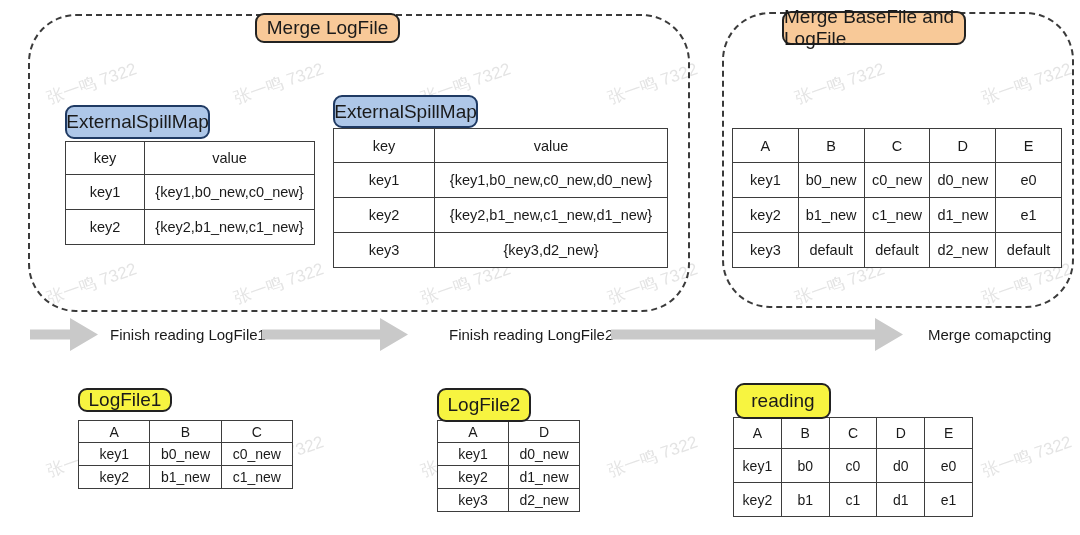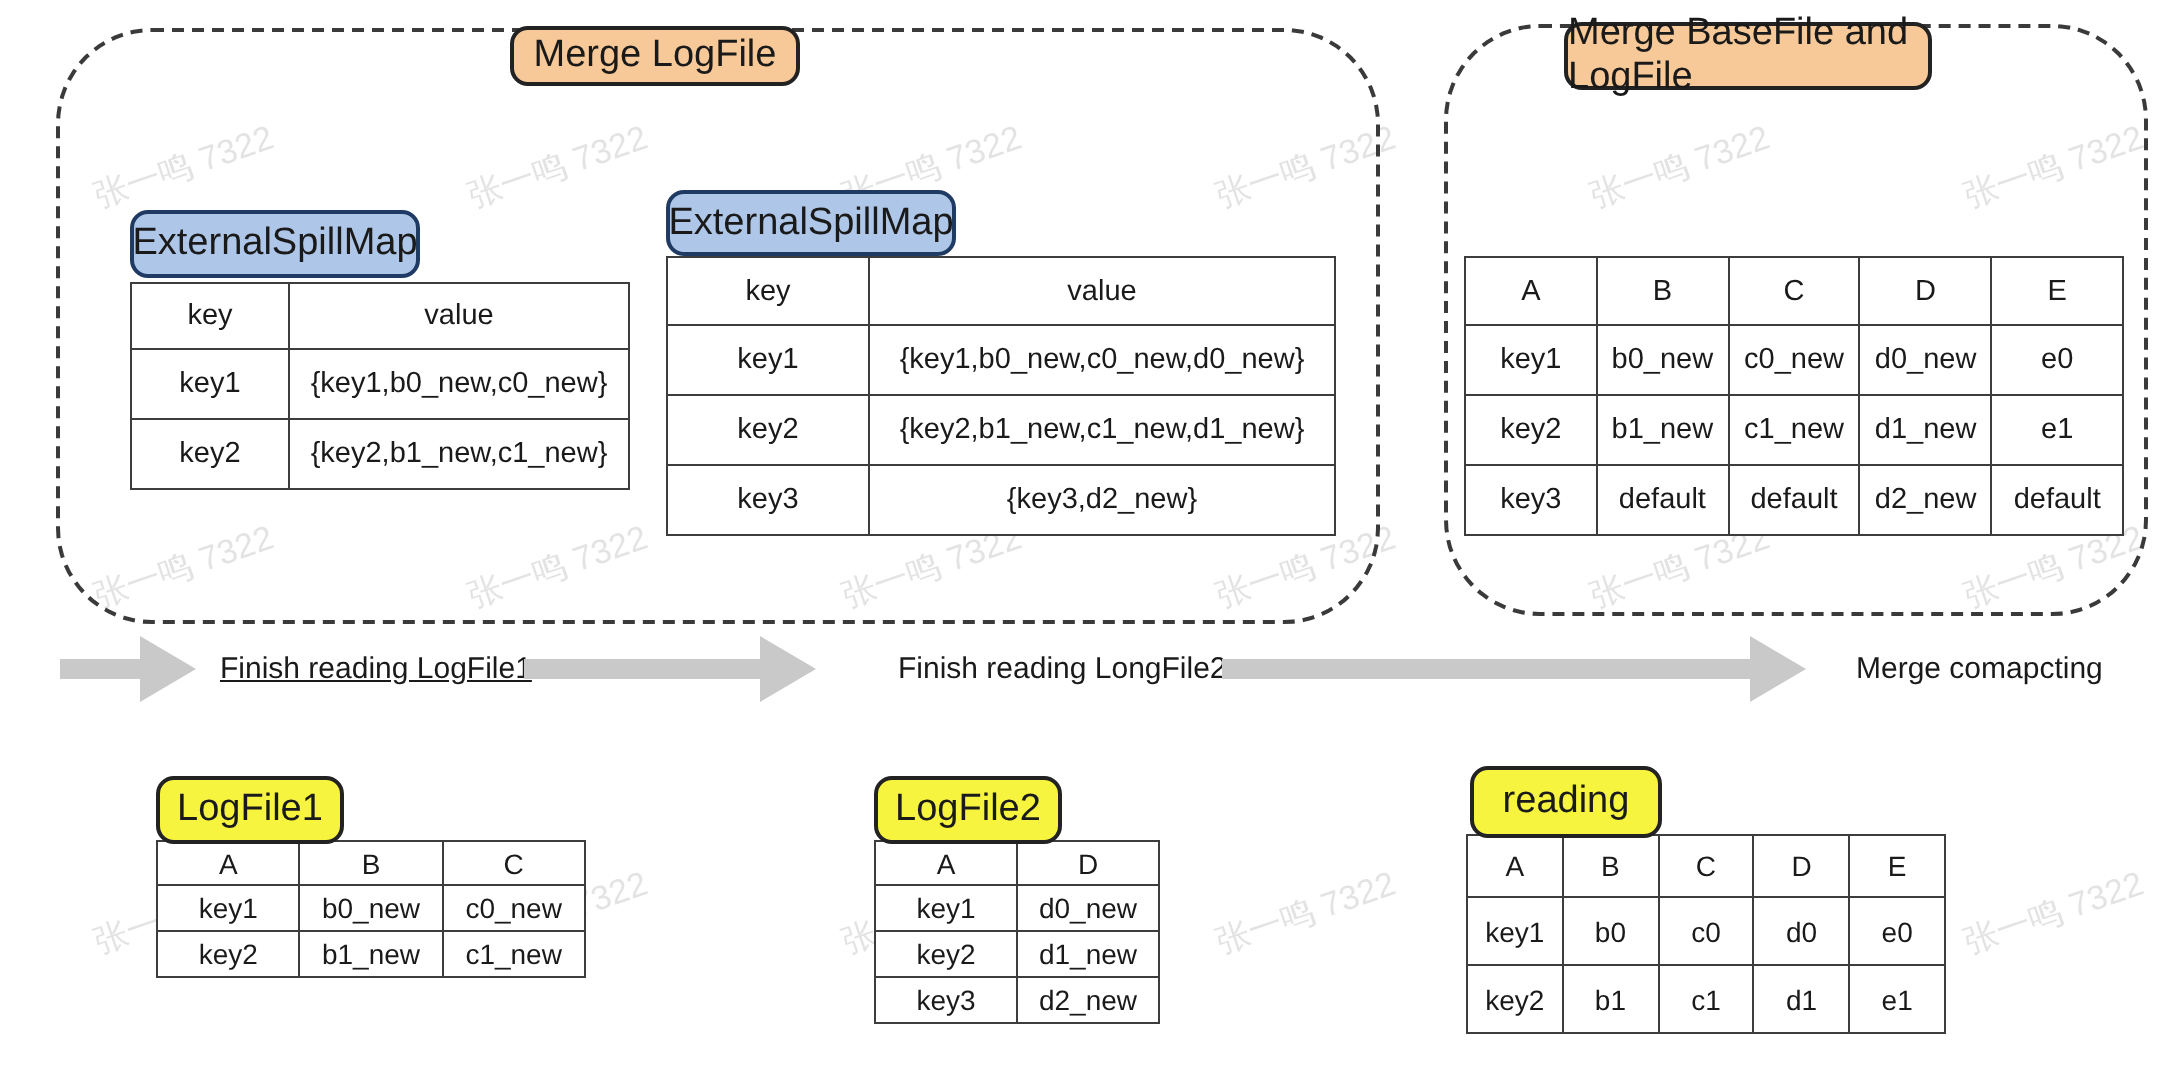--- a/index.html
+++ b/index.html
@@ -40,21 +40,21 @@
     z-index:3;
     box-sizing:border-box;
   }
   .tag.orange{background:#f8c998;border:2px solid #222222;}
   .tag.blue{background:#aec7e8;border:2px solid #1f3a63;}
   .tag.yellow{background:#f7f440;border:2px solid #222222;}
   #ttl-merge-log{left:255px;top:13px;width:145px;height:30px;}
   #ttl-merge-base{left:782px;top:11px;width:184px;height:34px;}
   #lbl-spill1{left:65px;top:105px;width:145px;height:34px;}
   #lbl-spill2{left:333px;top:95px;width:145px;height:33px;}
-  #lbl-logfile1{left:78px;top:388px;width:94px;height:34px;}
+  #lbl-logfile1{left:78px;top:388px;width:94px;height:24px;}
   #lbl-logfile2{left:437px;top:388px;width:94px;height:34px;}
   #lbl-basefile{left:735px;top:383px;width:96px;height:36px;}
   
   table{
     position:absolute;
     border-collapse:collapse;
     table-layout:fixed;
     background:#ffffff;
     z-index:2;
   }
@@ -92,21 +92,21 @@
   #arrow2{left:262px;top:318px;width:146px;height:33px;}
   #arrow3{left:611px;top:318px;width:292px;height:33px;}
   .step-label{
     position:absolute;
     font-size:15px;
     line-height:18px;
     top:326px;
     z-index:1;
     white-space:nowrap;
   }
-  #step1{left:110px;text-decoration:underline;}
+  #step1{left:110px;}
   #step2{left:449px;}
   #step3{left:928px;}
 </style>
 </head>
 <body>
 
 <div id="watermarks">
     <span class="wm" style="left: 45px; top: 72px;">张一鸣 7322</span>
     <span class="wm" style="left: 232px; top: 72px;">张一鸣 7322</span>
     <span class="wm" style="left: 419px; top: 72px;">张一鸣 7322</span>

